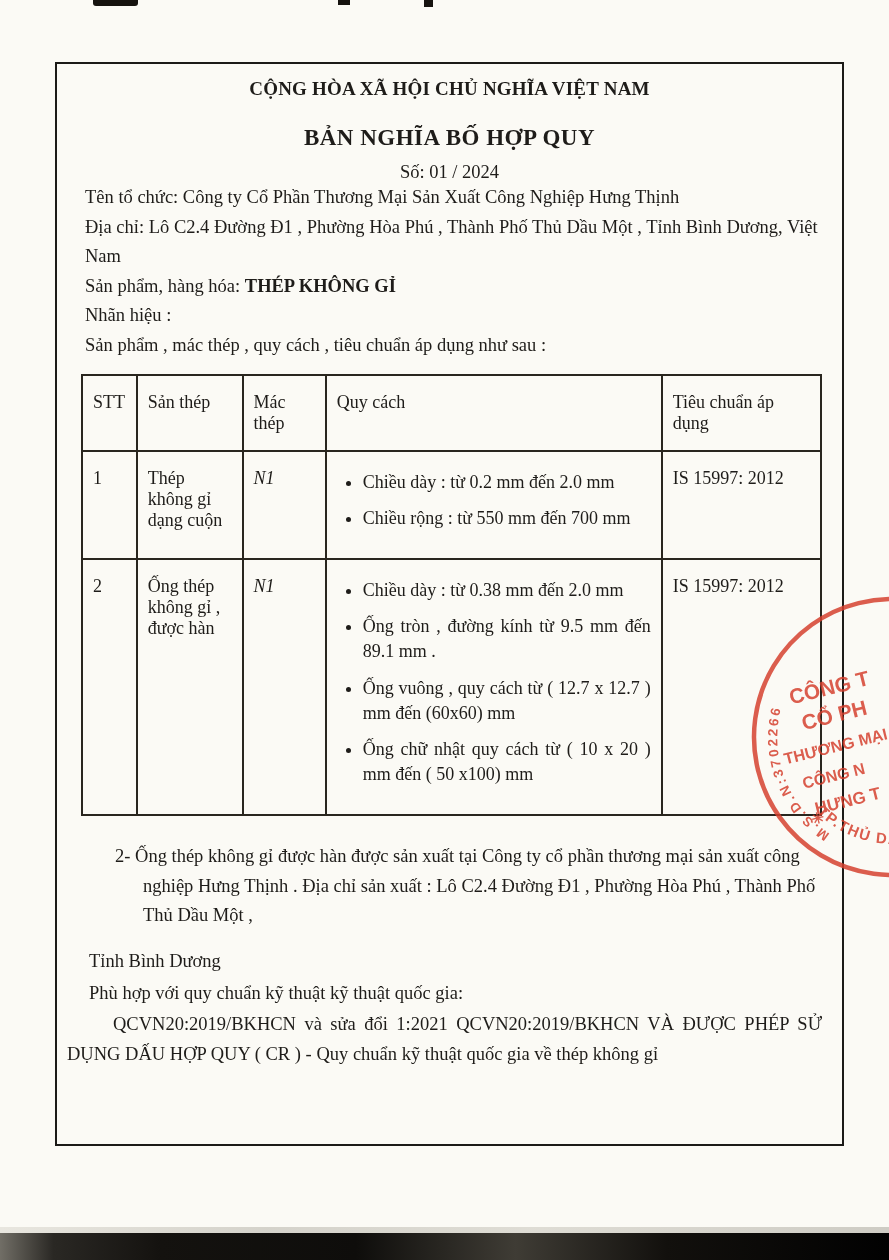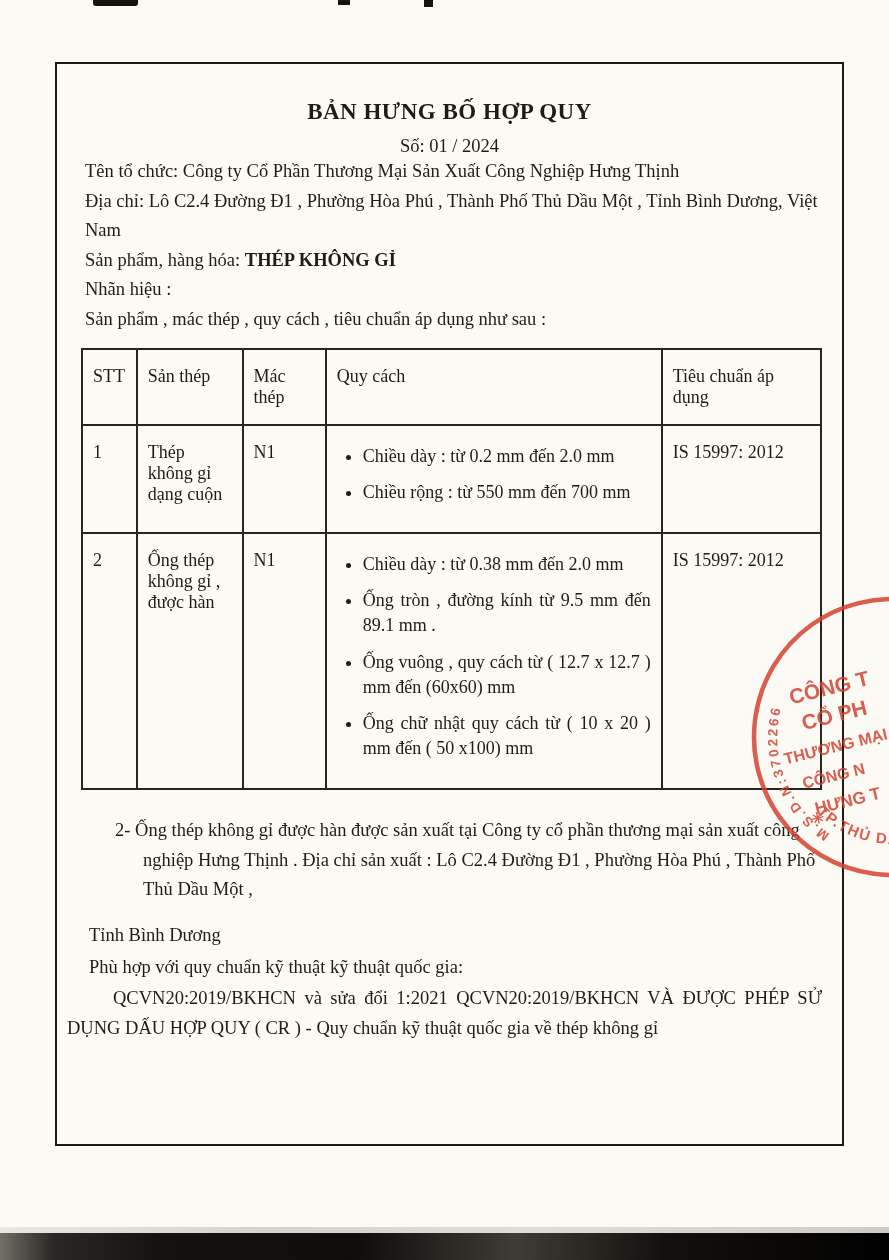--- a/index.html
+++ b/index.html
@@ -30,21 +30,21 @@
   table.spec {
     border-collapse:collapse; table-layout:fixed;
     margin:13px 0 0 4px; font-size:18px;
   }
   table.spec th, table.spec td {
     border:2px solid #29261f; vertical-align:top;
     padding:16px 10px; font-weight:normal; text-align:left;
     box-sizing:border-box; overflow:hidden;
   }
   .c-stt { text-align:center; }
-  .c-mt  { text-align:center; }
+  .c-mt  { text-align:center;font-style:italic; }
   tr.r1 td { height:96px; }
   tr.r2 td { height:240px; }
   td.c-sp { text-align:justify; }
   ul.specs { margin:0; padding-left:26px; width:288px; }
   ul.specs li { margin:2px 0 11px; text-align:justify; line-height:1.4; }
   .notes { margin-top:26px; font-size:18.5px; line-height:1.6; }
   .note1 { padding-left:38px; margin:0; }
   .note2 { padding-left:66px; text-indent:-28px; margin:3px 0 16px; }
   .province { padding-left:12px; margin:3px 0 0; }
   .conformity { padding-left:12px; margin:2px 0 0; }
@@ -74,22 +74,23 @@
 </style>
 </head>
 <body>
 
 <div class="artifact a1"></div>
 <div class="artifact a2"></div>
 <div class="artifact a3"></div>
 
 <div class="frame">
 
+  <div class="nat1">CỘNG HÒA XÃ HỘI CHỦ NGHĨA VIỆT NAM</div>
 
-  <div class="title">BẢN HƯNG BỐ HỢP QUY</div>
+  <div class="title">BẢN NGHĨA BỐ HỢP QUY</div>
   <div class="doc-no">Số: 01 / 2024</div>
 
   <p class="body org">Tên tổ chức: Công ty Cổ Phần Thương Mại Sản Xuất Công Nghiệp Hưng Thịnh</p>
   <p class="body addr">Địa chỉ: Lô C2.4 Đường Đ1 , Phường Hòa Phú , Thành Phố Thủ Dầu Một , Tỉnh Bình Dương, Việt Nam</p>
   <p class="body product">
     <span>Sản phẩm, hàng hóa:</span>
     <span class="pv">THÉP KHÔNG GỈ</span>
   </p>
   <p class="body brand">Nhãn hiệu :</p>
   <p class="body intro">Sản phẩm , mác thép , quy cách , tiêu chuẩn áp dụng như sau :</p>

